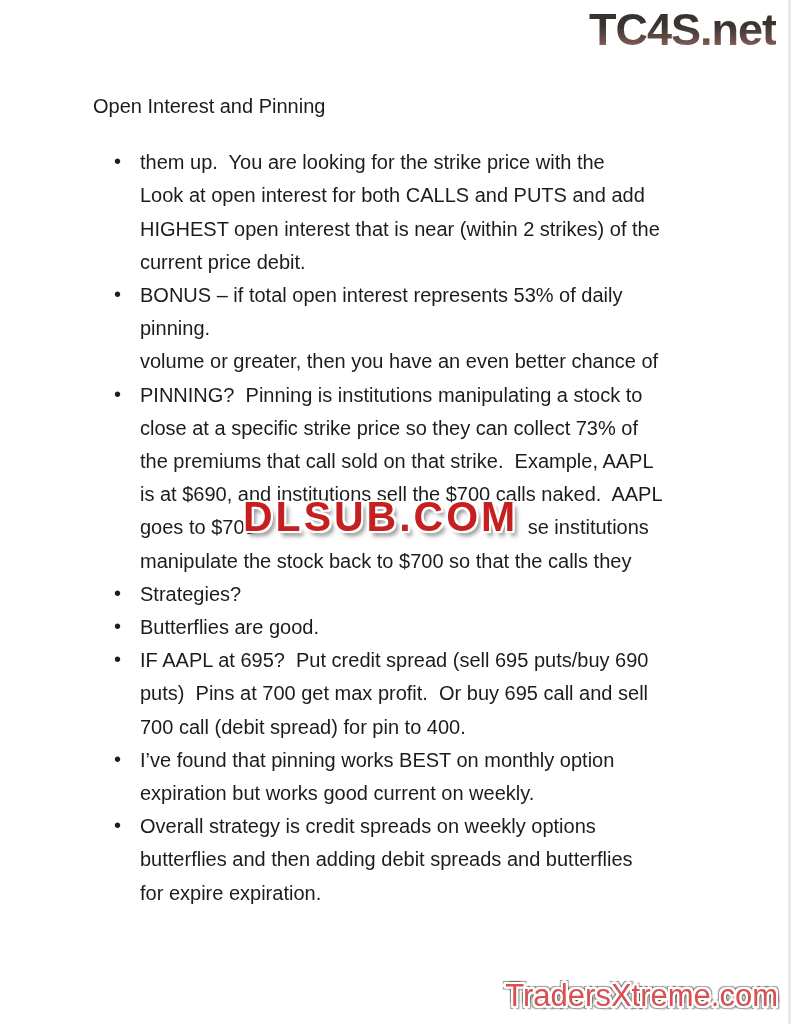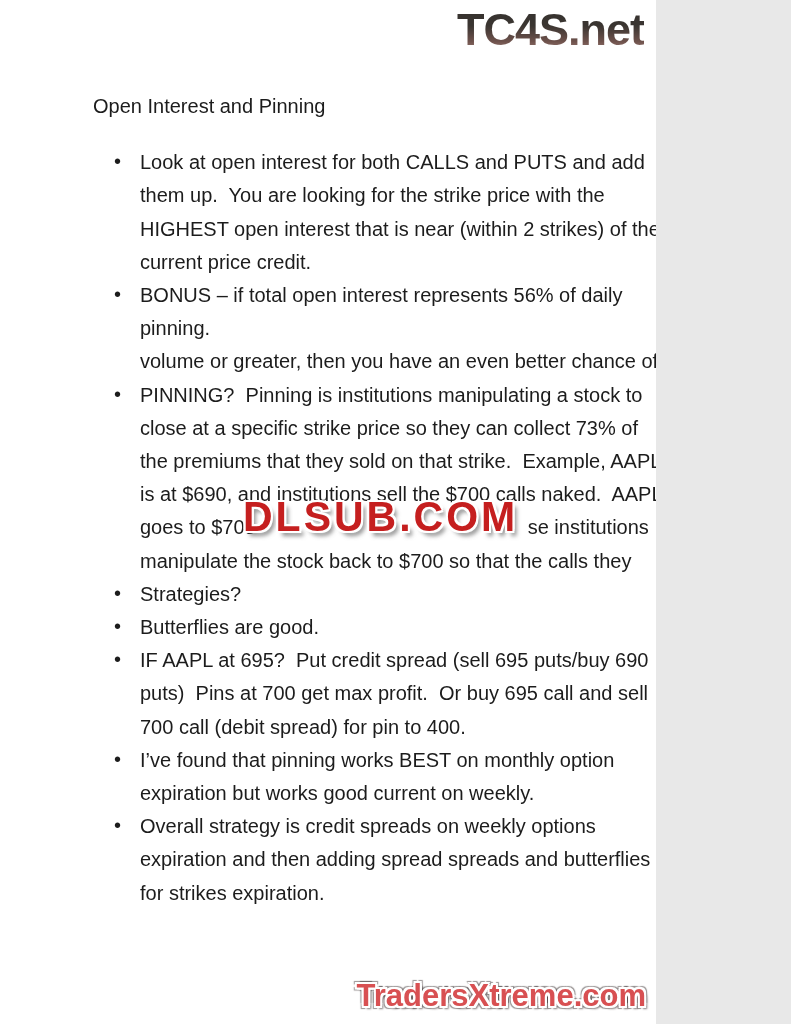--- a/index.html
+++ b/index.html
@@ -1,18 +1,18 @@
 <!DOCTYPE html>
 <html><head>
 <meta charset="utf-8">
 <style>
   html,body{margin:0;padding:0;background:#e8e8e8;}
   .page{
     position:relative;
-    width:656px;height:1024px;
+    width:788px;height:1024px;
     background:#ffffff;
     overflow:hidden;
     font-family:"Liberation Sans", sans-serif;
     color:#1c1c1c;
   }
   
   .logo-top{
     position:absolute;
     top:4px;right:12px;
     font-size:45px;
@@ -62,21 +62,21 @@
       -2px 2px 0 #ffffff, 2px 2px 0 #ffffff,
       -2px 0 0 #ffffff, 2px 0 0 #ffffff,
       0 -2px 0 #ffffff, 0 2px 0 #ffffff,
       4px 5px 4px rgba(110,110,110,.75);
   }
   
   .footer-logo{
     position:absolute;
     right:10px;bottom:10px;
     font-size:31px;
-    font-weight:bold;
+    font-weight:normal;
     letter-spacing:0px;
     color:#d85052;
     text-shadow:
       -2px -2px 0 #ffffff, 2px -2px 0 #ffffff,
       -2px 2px 0 #ffffff, 2px 2px 0 #ffffff,
       -2px 0 0 #ffffff, 2px 0 0 #ffffff,
       0 -2px 0 #ffffff, 0 2px 0 #ffffff,
       -3px -3px 1px rgba(70,60,60,.55), 3px -3px 1px rgba(70,60,60,.55),
       -3px 3px 1px rgba(70,60,60,.55), 3px 3px 2px rgba(70,60,60,.65);
   }
@@ -88,38 +88,38 @@
 
   <div class="logo-top">TC4S.net</div>
 
   <div class="doc">
     <div class="doc-title">Open Interest and Pinning</div>
 
     <div class="bullet-list">
 
       <div class="bullet">
         <span class="dot">•</span>
+        <div class="line">them up.  You are looking for the strike price with the</div>
         <div class="line">Look at open interest for both CALLS and PUTS and add</div>
-        <div class="line">them up.  You are looking for the strike price with the</div>
         <div class="line">HIGHEST open interest that is near (within 2 strikes) of the</div>
-        <div class="line">current price credit.</div>
+        <div class="line">current price debit.</div>
       </div>
 
       <div class="bullet">
         <span class="dot">•</span>
-        <div class="line">BONUS – if total open interest represents 56% of daily</div>
+        <div class="line">BONUS – if total open interest represents 53% of daily</div>
         <div class="line">pinning.</div>
         <div class="line">volume or greater, then you have an even better chance of</div>
       </div>
 
       <div class="bullet">
         <span class="dot">•</span>
         <div class="line">PINNING?  Pinning is institutions manipulating a stock to</div>
         <div class="line">close at a specific strike price so they can collect 73% of</div>
-        <div class="line">the premiums that they sold on that strike.  Example, AAPL</div>
+        <div class="line">the premiums that call sold on that strike.  Example, AAPL</div>
         <div class="line">is at $690, and institutions sell the $700 calls naked.  AAPL</div>
         <div class="line"><span>goes to $705</span><span class="wm-gap"></span><span>se institutions</span></div>
         <div class="line">manipulate the stock back to $700 so that the calls they</div>
       </div>
 
       <div class="bullet">
         <span class="dot">•</span>
         <div class="line">Strategies?</div>
       </div>
 
@@ -137,22 +137,22 @@
 
       <div class="bullet">
         <span class="dot">•</span>
         <div class="line">I’ve found that pinning works BEST on monthly option</div>
         <div class="line">expiration but works good current on weekly.</div>
       </div>
 
       <div class="bullet">
         <span class="dot">•</span>
         <div class="line">Overall strategy is credit spreads on weekly options</div>
-        <div class="line">expiration and then adding spread spreads and butterflies</div>
-        <div class="line">for strikes expiration.</div>
+        <div class="line">butterflies and then adding debit spreads and butterflies</div>
+        <div class="line">for expire expiration.</div>
       </div>
 
     </div>
   </div>
 
   <div class="watermark">DLSUB.COM</div>
 
   <div class="footer-logo">TradersXtreme.com</div>
 
 </div>

